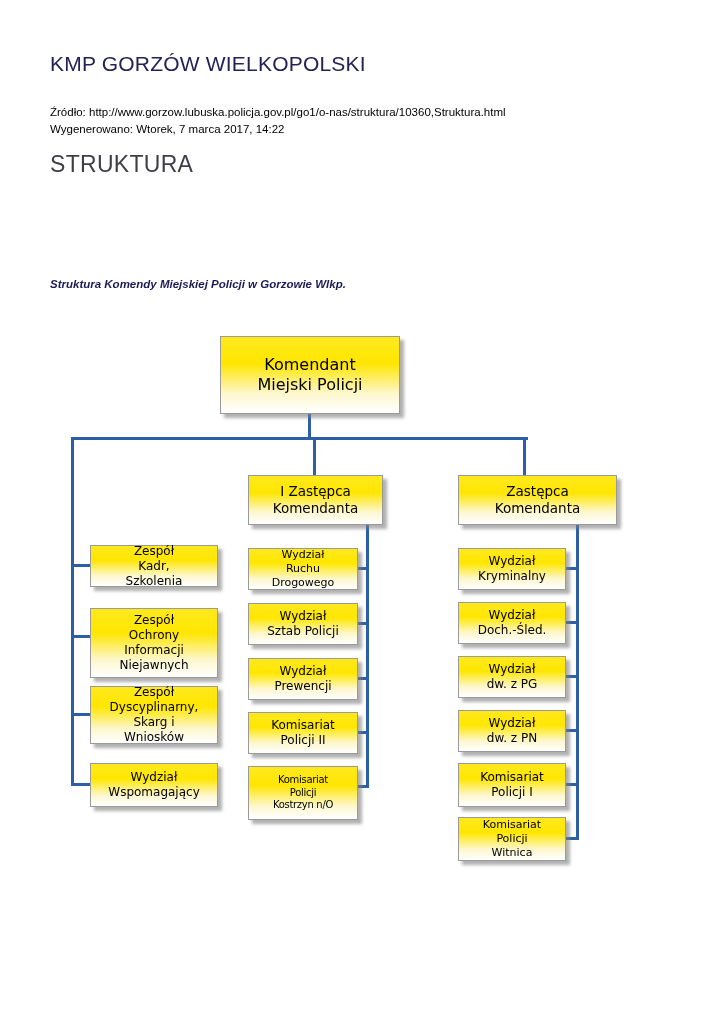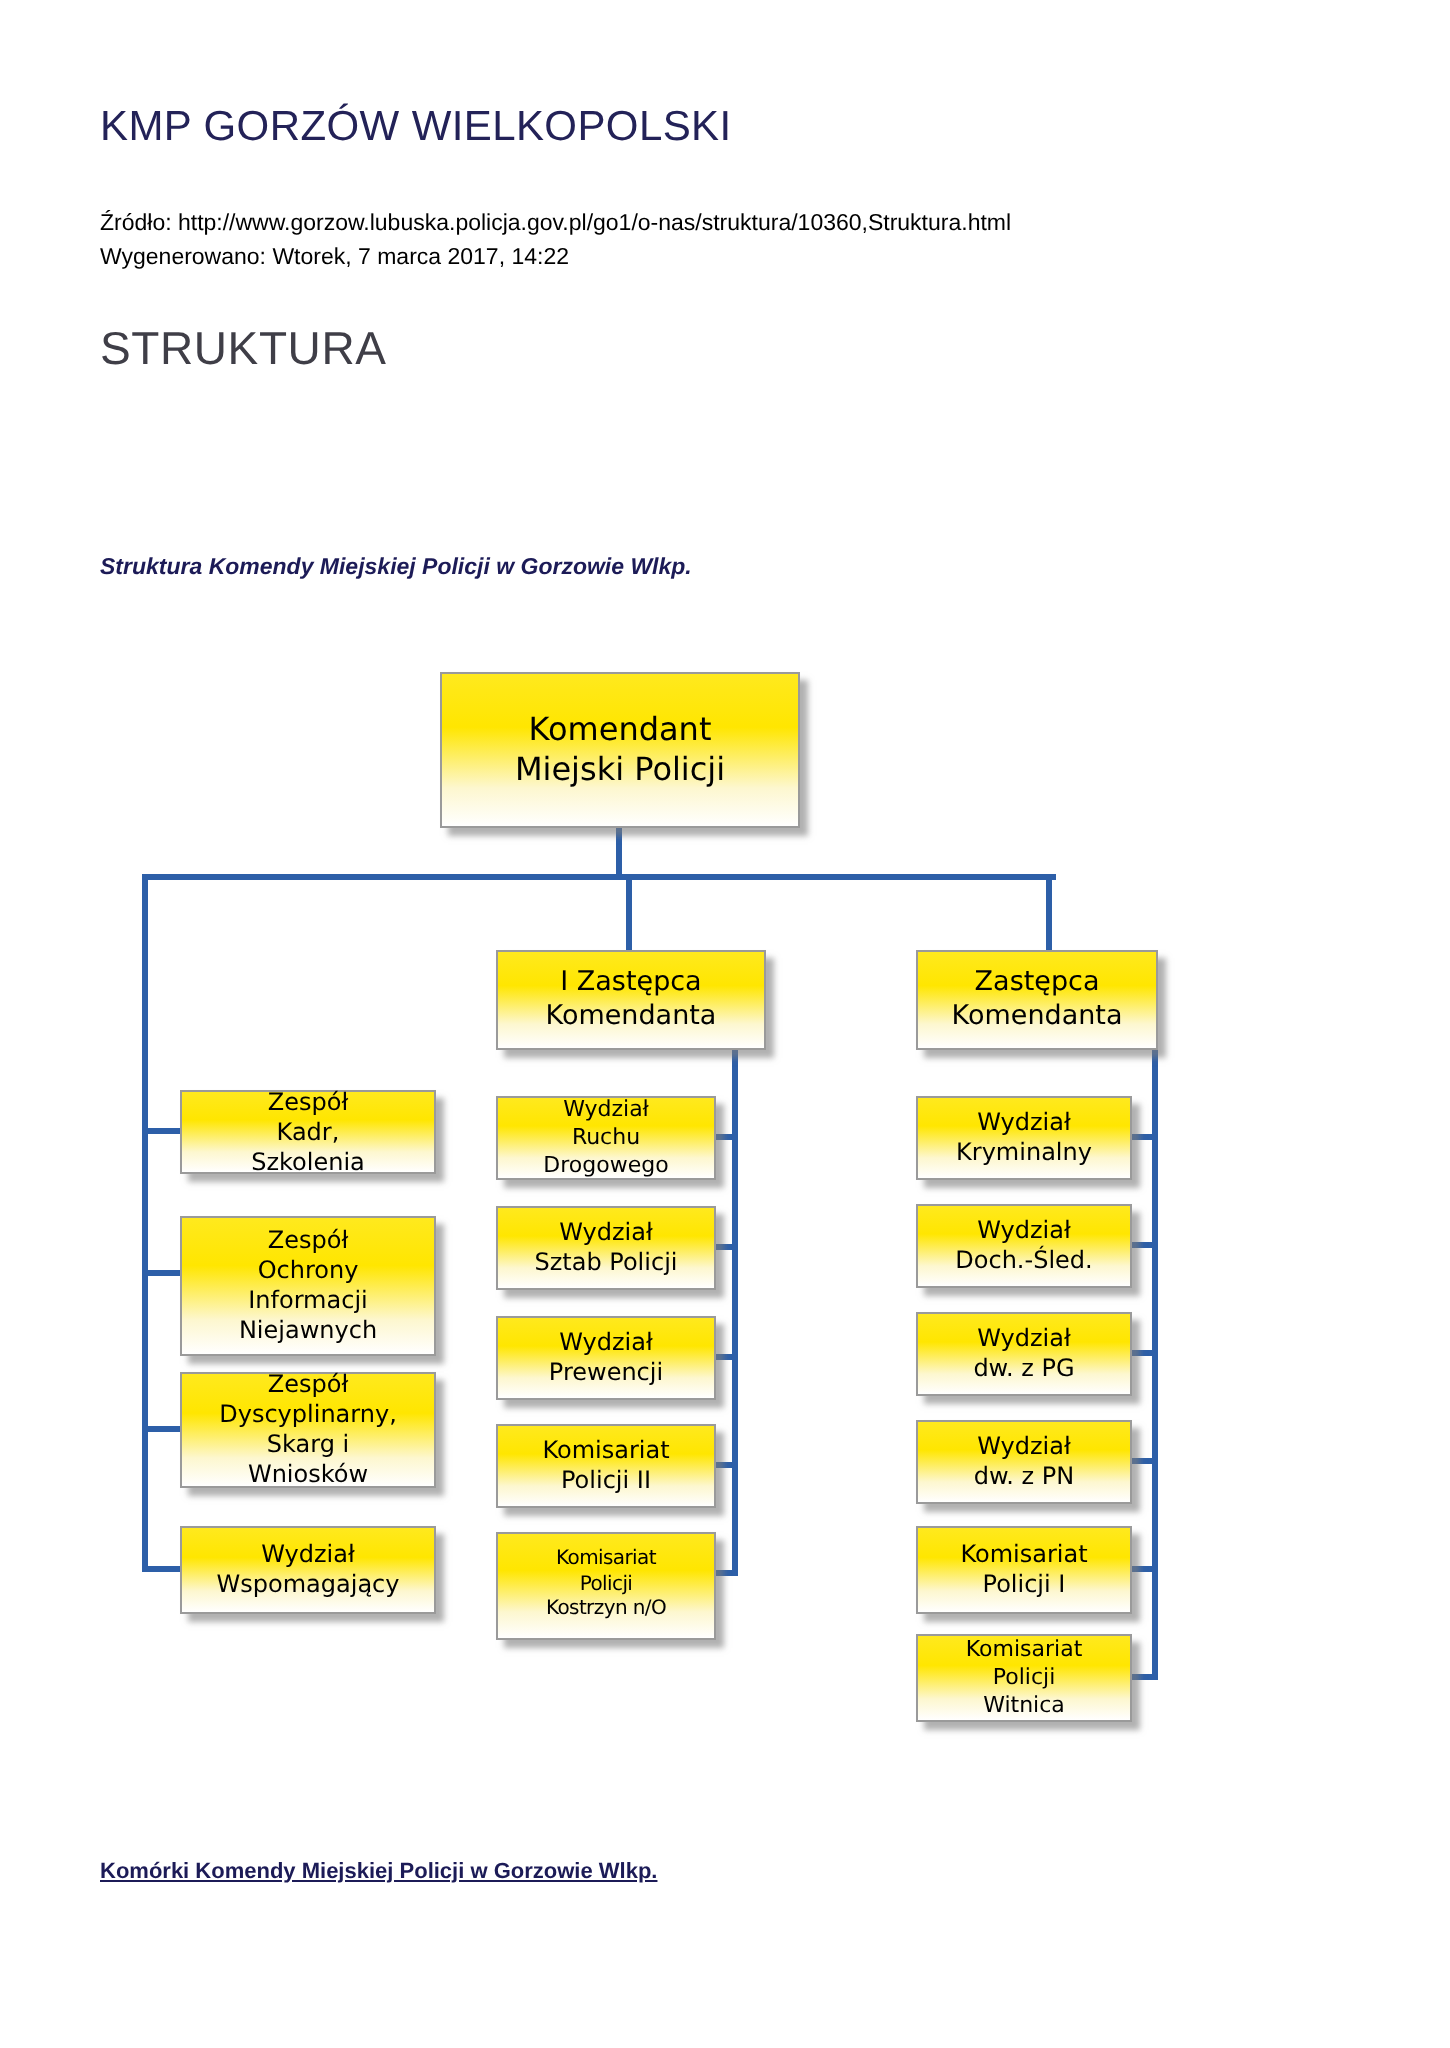--- a/index.html
+++ b/index.html
@@ -8,21 +8,21 @@
     position:relative; width:725px; height:1024px; background:#ffffff;
     font-family:"Liberation Sans", sans-serif; overflow:hidden;
   }
   .header { position:absolute; left:50px; top:52px; width:620px; }
   .title {
     font-size:21px; font-weight:500; letter-spacing:.2px;
     color:var(--title-color,#232258);
   }
   .meta { margin-top:28px; font-size:11.5px; color:#000; line-height:1.5; }
   .struktura {
-    margin-top:22px; font-size:23px; font-weight:500;
+    margin-top:12px; font-size:23px; font-weight:500;
     color:var(--heading-color,#3f3e47); letter-spacing:.3px;
   }
   .caption {
     position:absolute; left:50px; top:250px;
     font-size:11.5px; font-weight:bold; font-style:italic;
     color:var(--accent-navy,#1c1b57);
     margin-top:28px;
   }
   .footer-link {
     position:absolute; left:50px; top:930px;
@@ -114,32 +114,31 @@
 Ruchu Drogowego</div>
     <div class="obox child" style="left:248px;top:273px;width:110px;height:42px;">Wydział
 Sztab Policji</div>
     <div class="obox child" style="left:248px;top:328px;width:110px;height:42px;">Wydział
 Prewencji</div>
     <div class="obox child" style="left:248px;top:382px;width:110px;height:42px;">Komisariat
 Policji II</div>
     <div class="obox child xtight" style="left:248px;top:436px;width:110px;height:54px;">Komisariat Policji
 Kostrzyn n/O</div>
 
-    <div class="obox dep" style="left:458px;top:145px;width:121px;height:50px;">Zastępca
+    <div class="obox dep" style="left:458px;top:145px;width:159px;height:50px;">Zastępca
 Komendanta</div>
     <div class="obox child" style="left:458px;top:218px;width:108px;height:42px;">Wydział
 Kryminalny</div>
     <div class="obox child" style="left:458px;top:272px;width:108px;height:42px;">Wydział
 Doch.-Śled.</div>
     <div class="obox child" style="left:458px;top:326px;width:108px;height:42px;">Wydział
 dw. z PG</div>
     <div class="obox child" style="left:458px;top:380px;width:108px;height:42px;">Wydział
 dw. z PN</div>
     <div class="obox child" style="left:458px;top:433px;width:108px;height:44px;">Komisariat
 Policji I</div>
     <div class="obox child tight" style="left:458px;top:487px;width:108px;height:44px;">Komisariat
 Policji Witnica</div>
 
   </div>
 
-  <div class="footer-link">Komórki Komendy Miejskiej Policji w Gorzowie Wlkp.</div>
 
 </div>
 
 </body></html>

